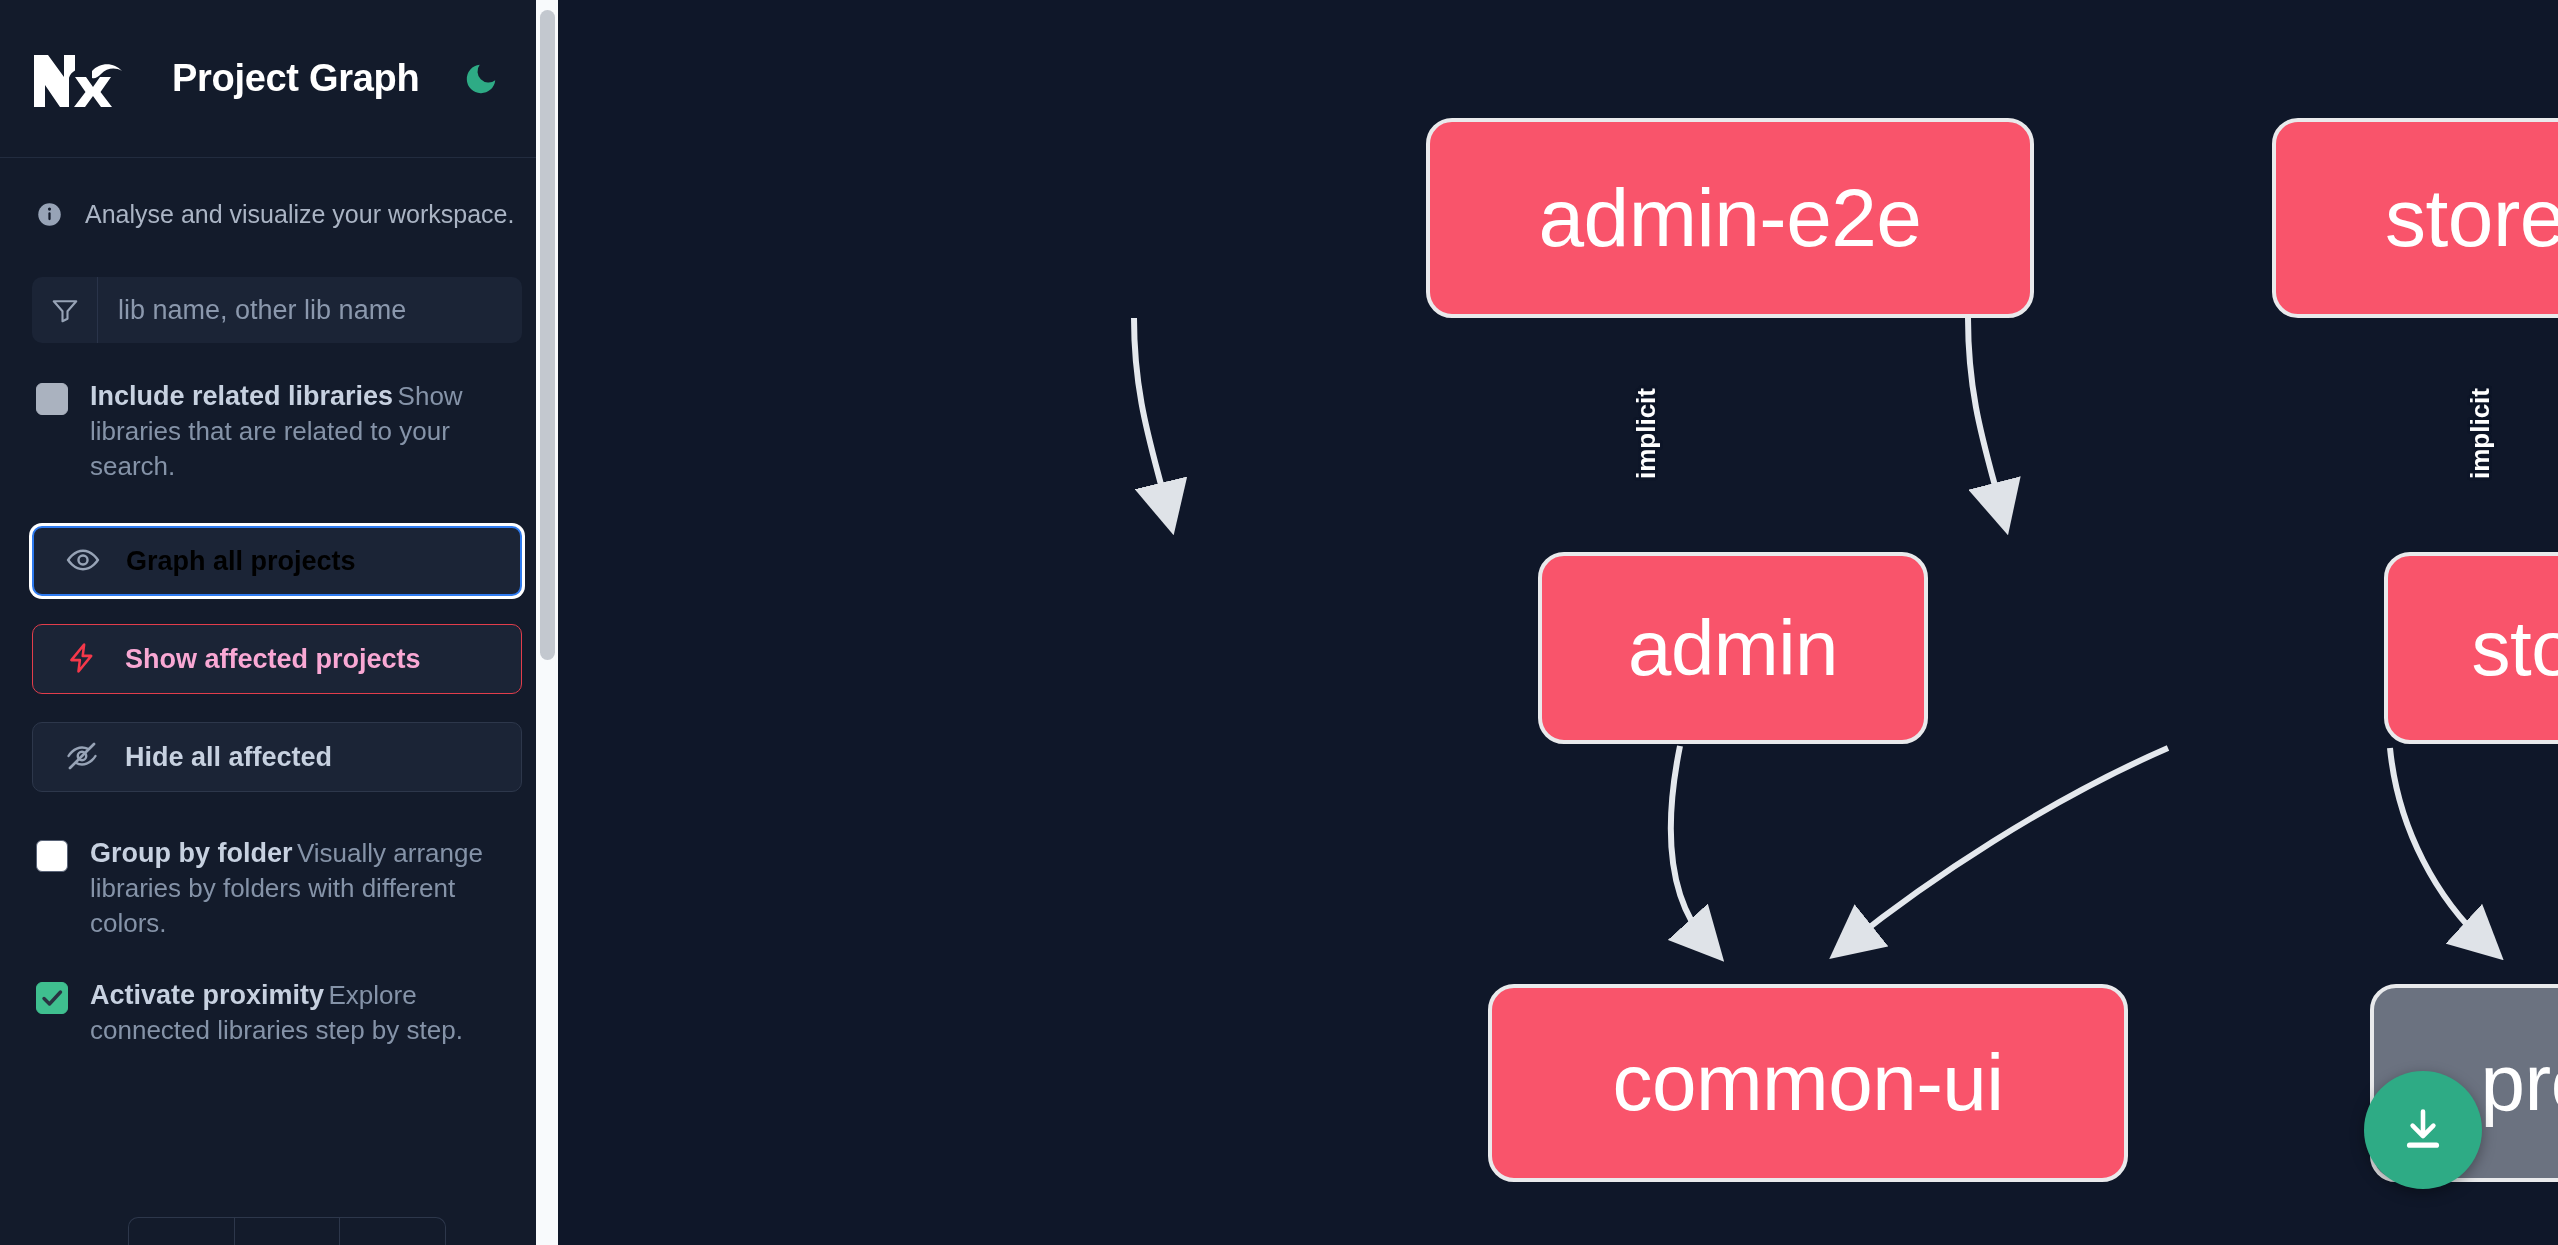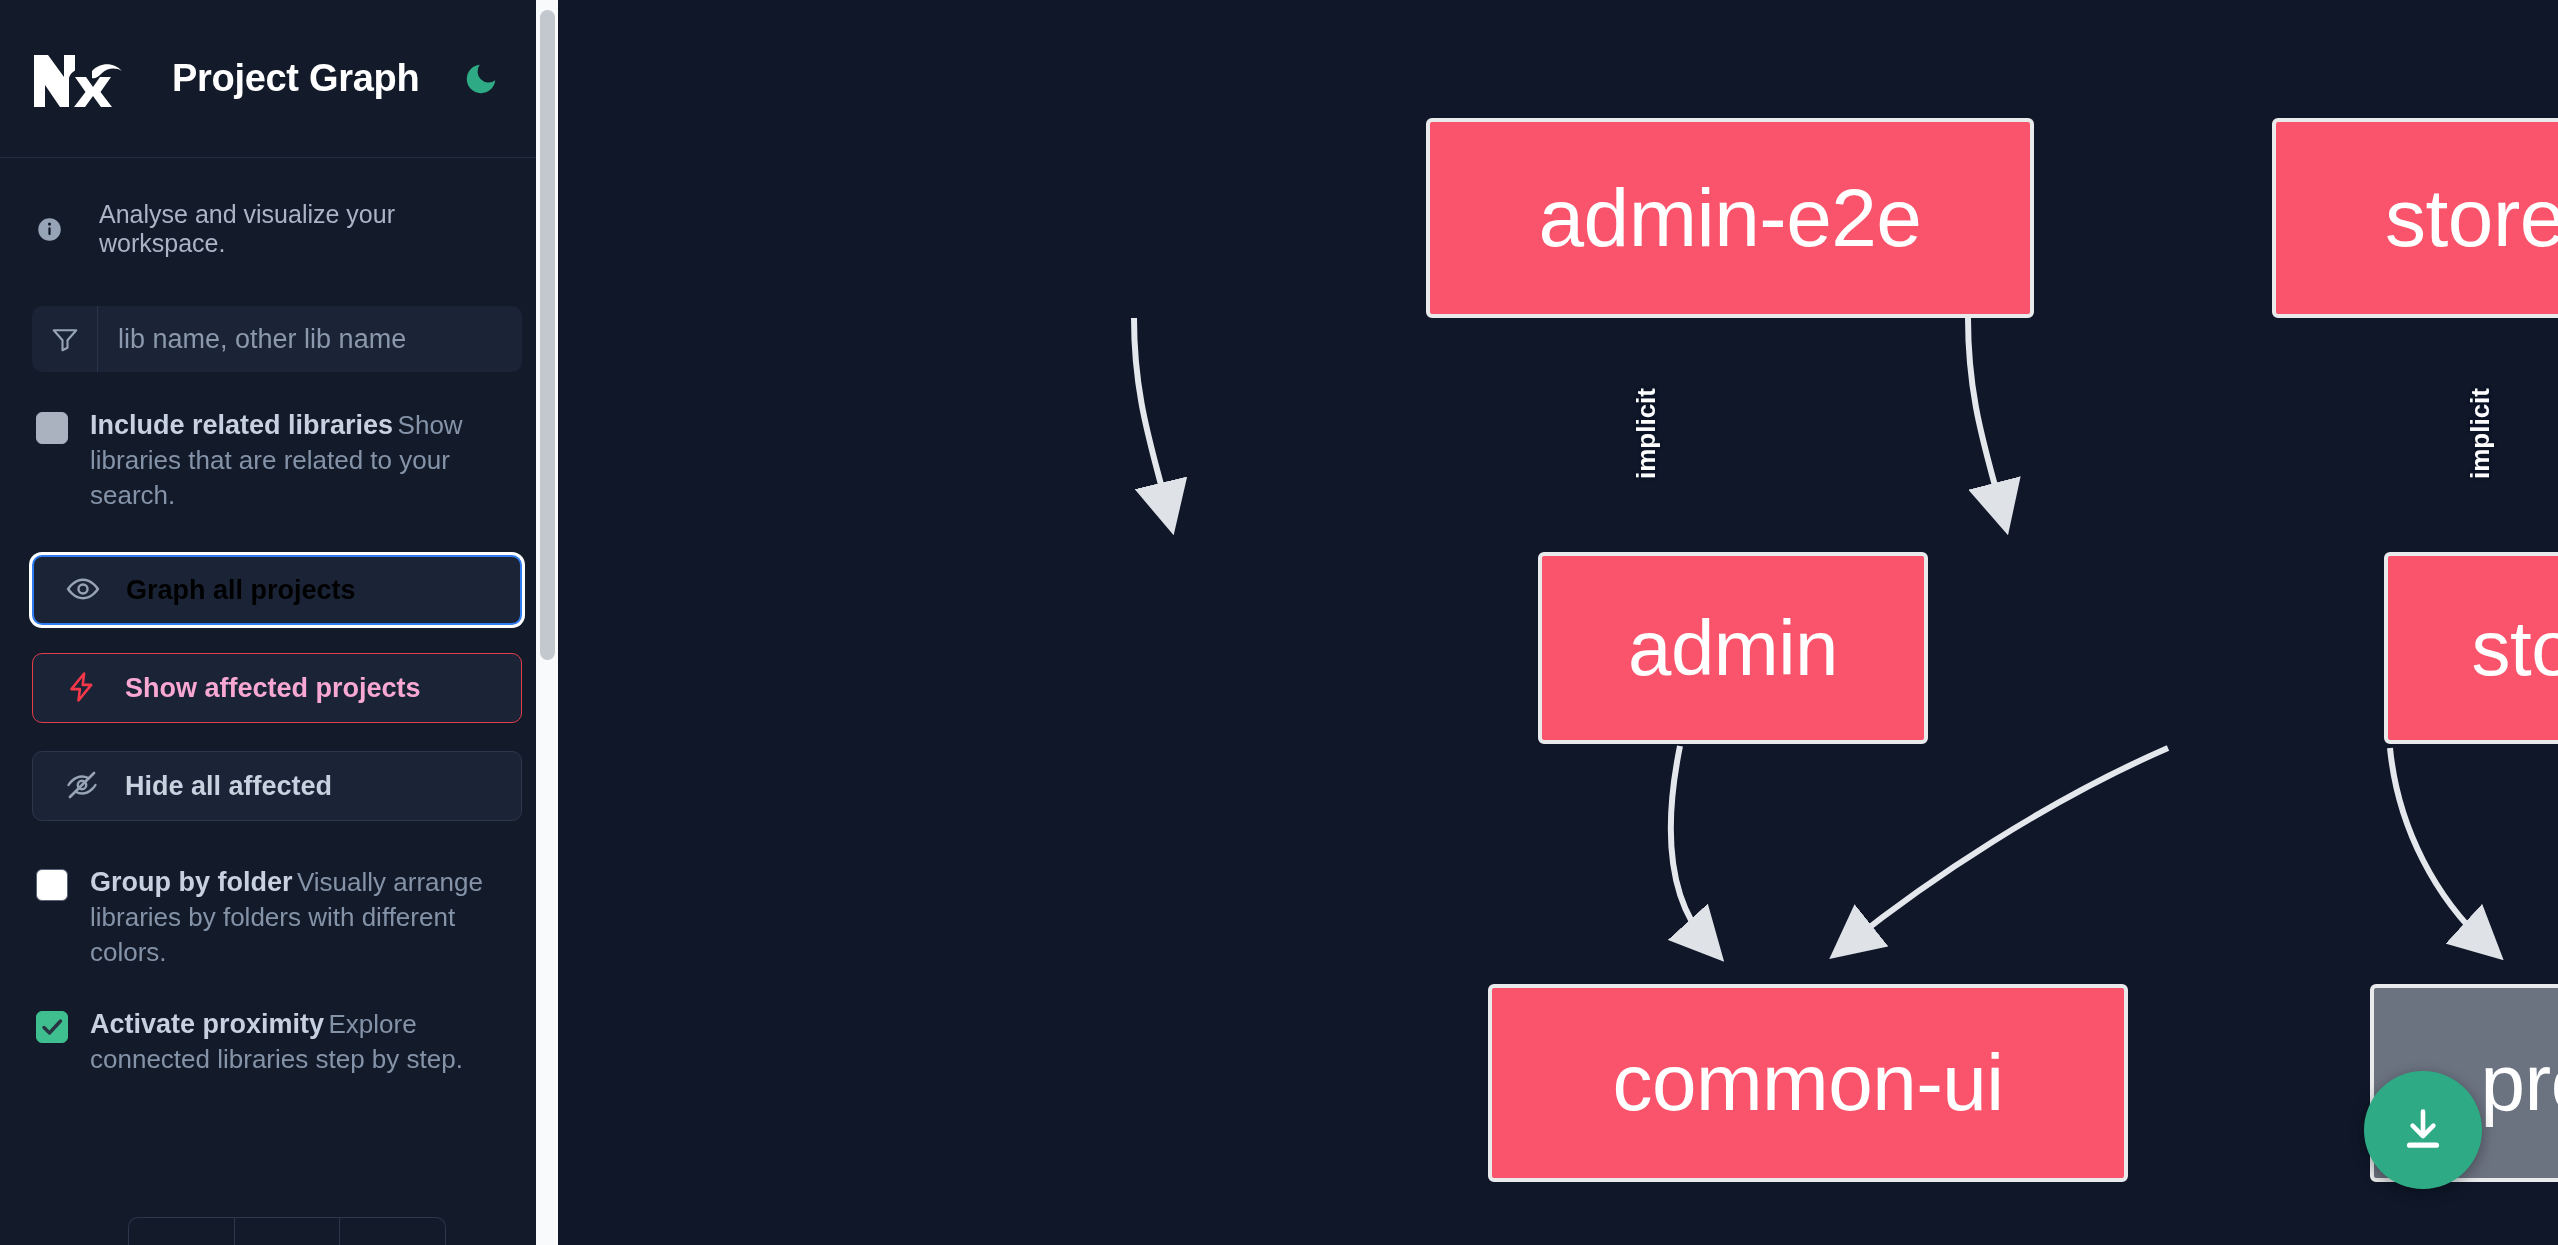--- a/index.html
+++ b/index.html
@@ -33,21 +33,21 @@
     font-size: 38px; font-weight: 700; color: #ffffff;
     letter-spacing: -0.3px; white-space: nowrap;
   }
   .moon-btn {
     margin-left: 40px; width: 44px; height: 44px;
     display: flex; align-items: center; justify-content: center;
     cursor: pointer; background: none; border: none;
   }
 
   .sb-note {
-    display: flex; align-items: center; gap: 36px;
+    display: flex; align-items: center; gap: 22px;
     padding: 42px 32px 30px 36px;
   }
   .info-ico { flex: 0 0 27px; width: 27px; height: 27px; }
   .sb-note-text { font-size: 25px; color: #aab4c4; }
 
   .filter-row { padding: 18px 36px 0 32px; }
   .filter-box {
     display: flex; align-items: center;
     height: 66px;
     background: #1b2436;
@@ -133,21 +133,21 @@
     position: relative;
     flex: 1; height: 1245px;
     background: #0f1729;
     overflow: hidden;
   }
   #edges { position: absolute; inset: 0; width: 2000px; height: 1245px; }
 
   .node {
     position: absolute;
     display: flex; align-items: center; justify-content: center;
-    border-radius: 6px;
+    border-radius: 26px;
     border: 4px solid #e9eaec;
     color: #ffffff;
     font-family: "Liberation Sans", sans-serif;
     font-weight: 400;
     letter-spacing: -0.5px;
     cursor: pointer;
     white-space: nowrap;
   }
   .node.pink { background: #f9546b; }
   .node.grey { background: #6b7280; }

